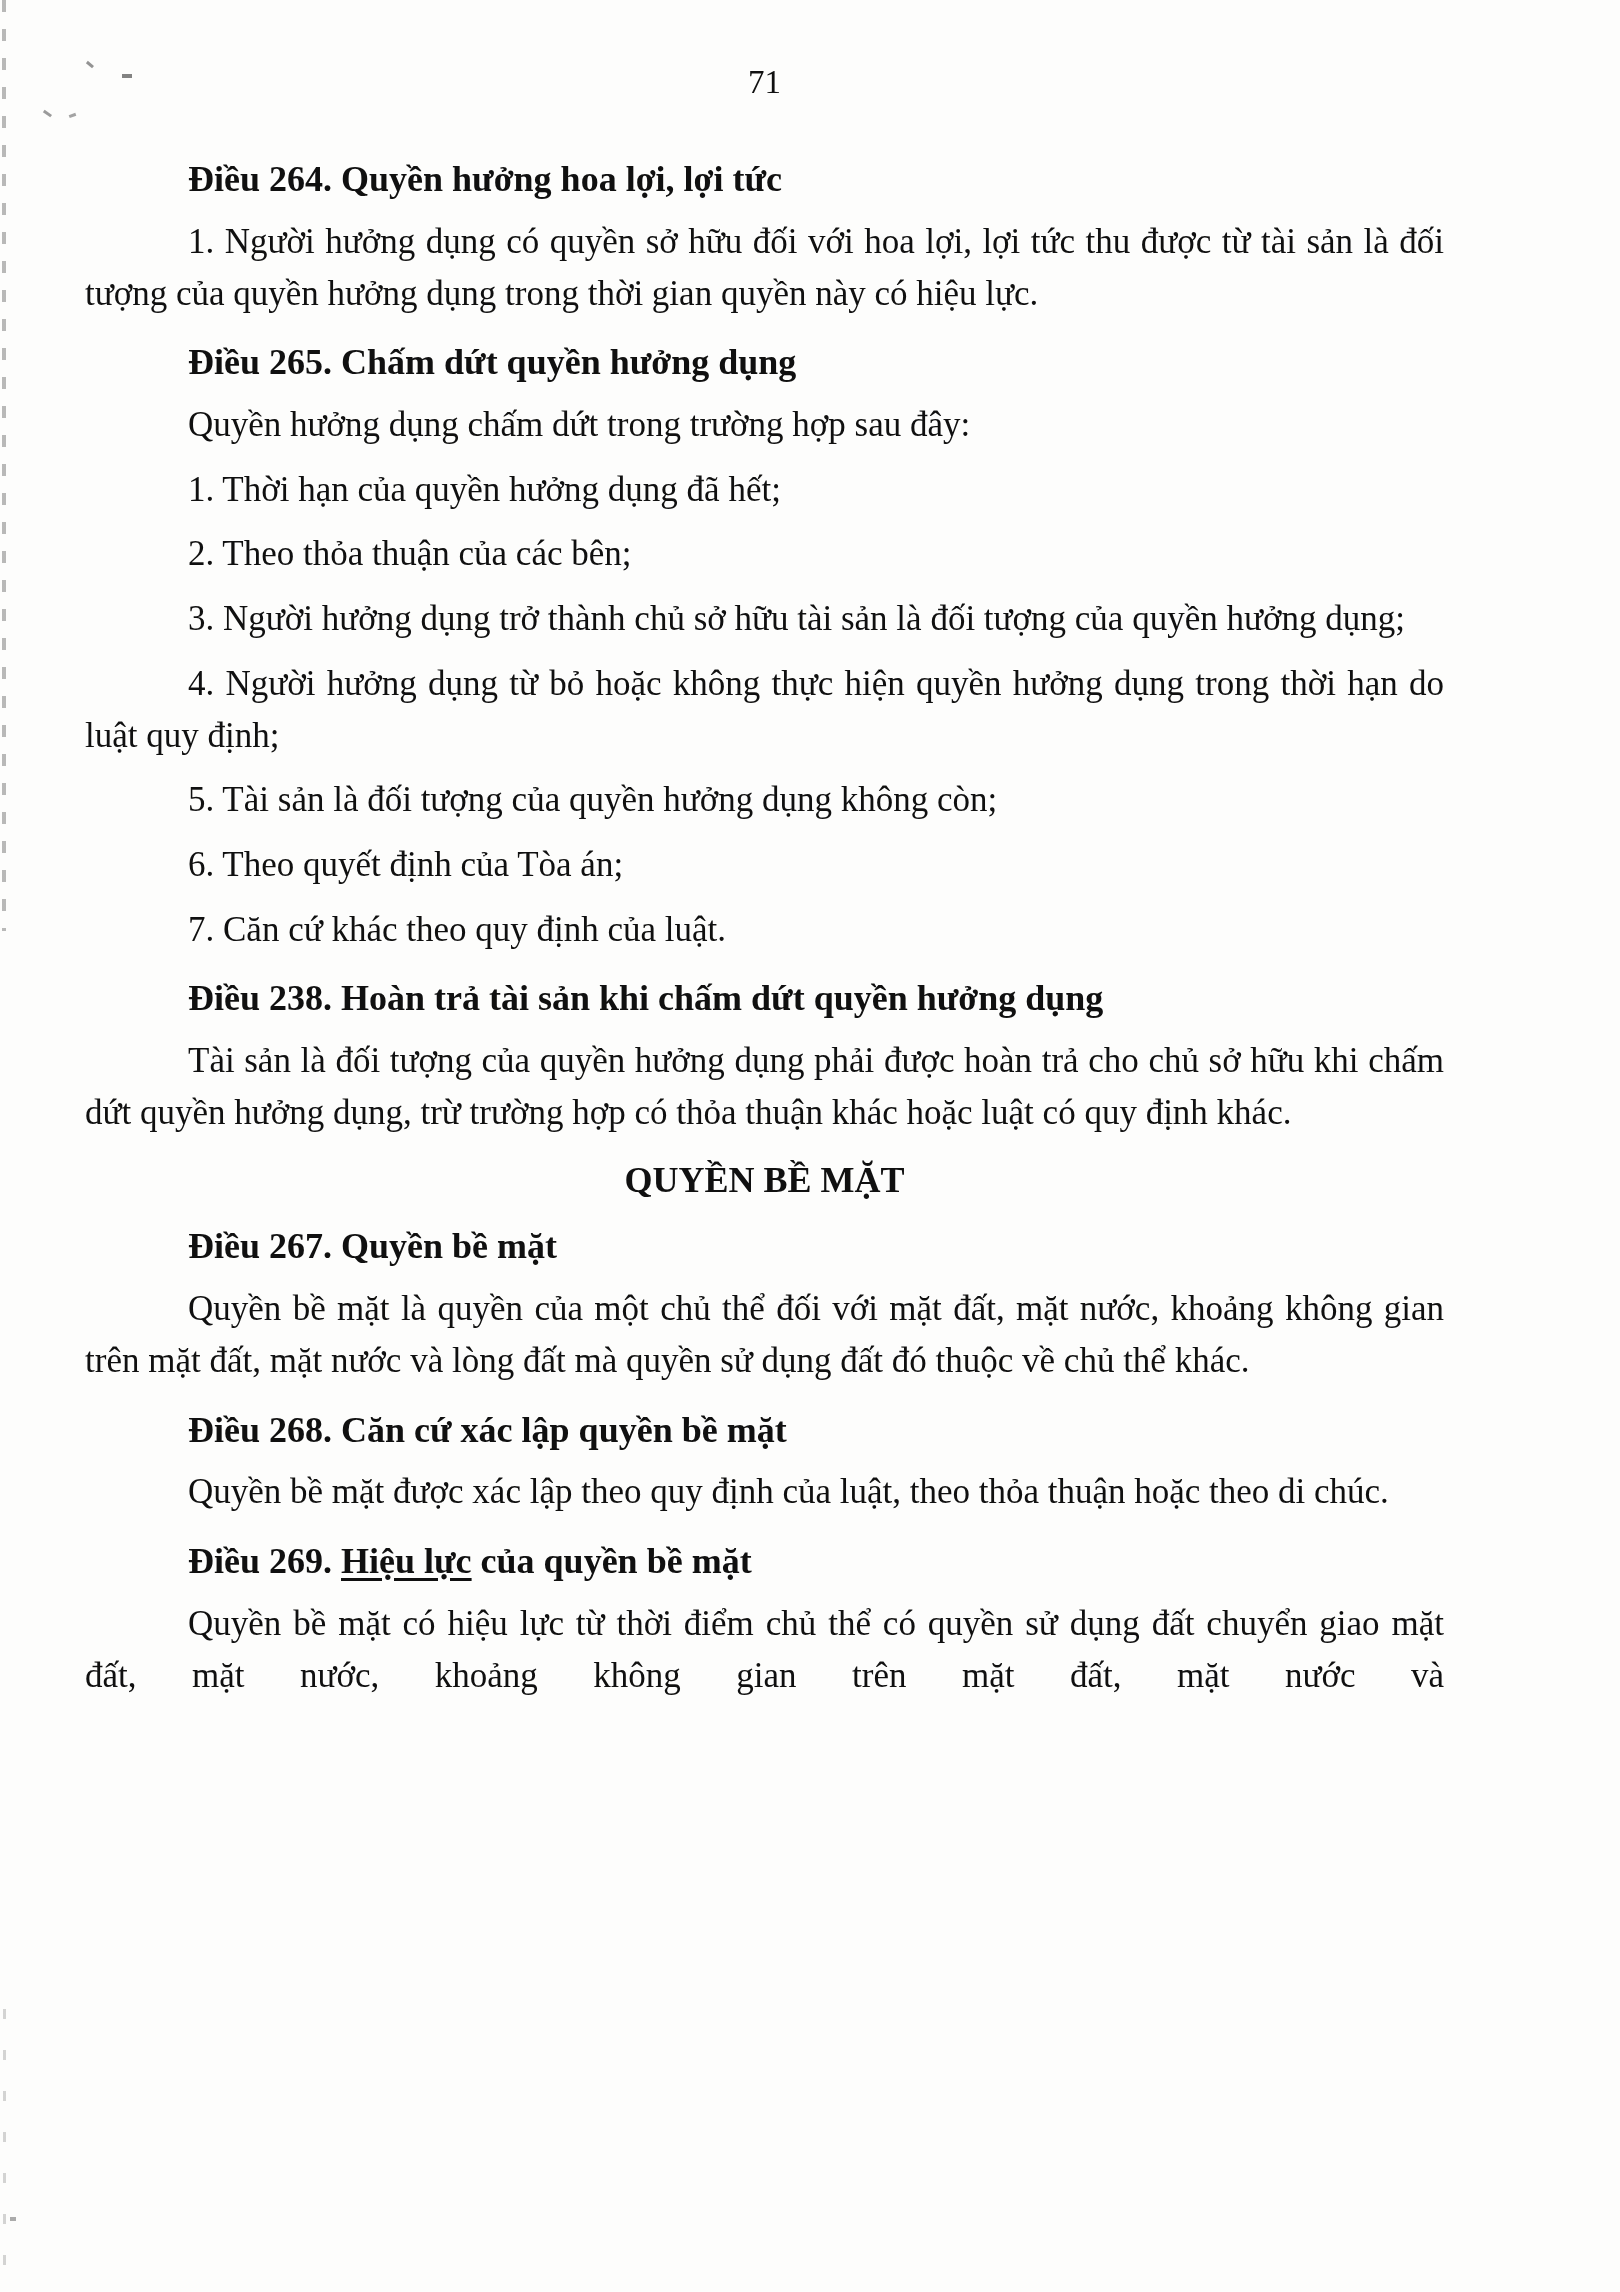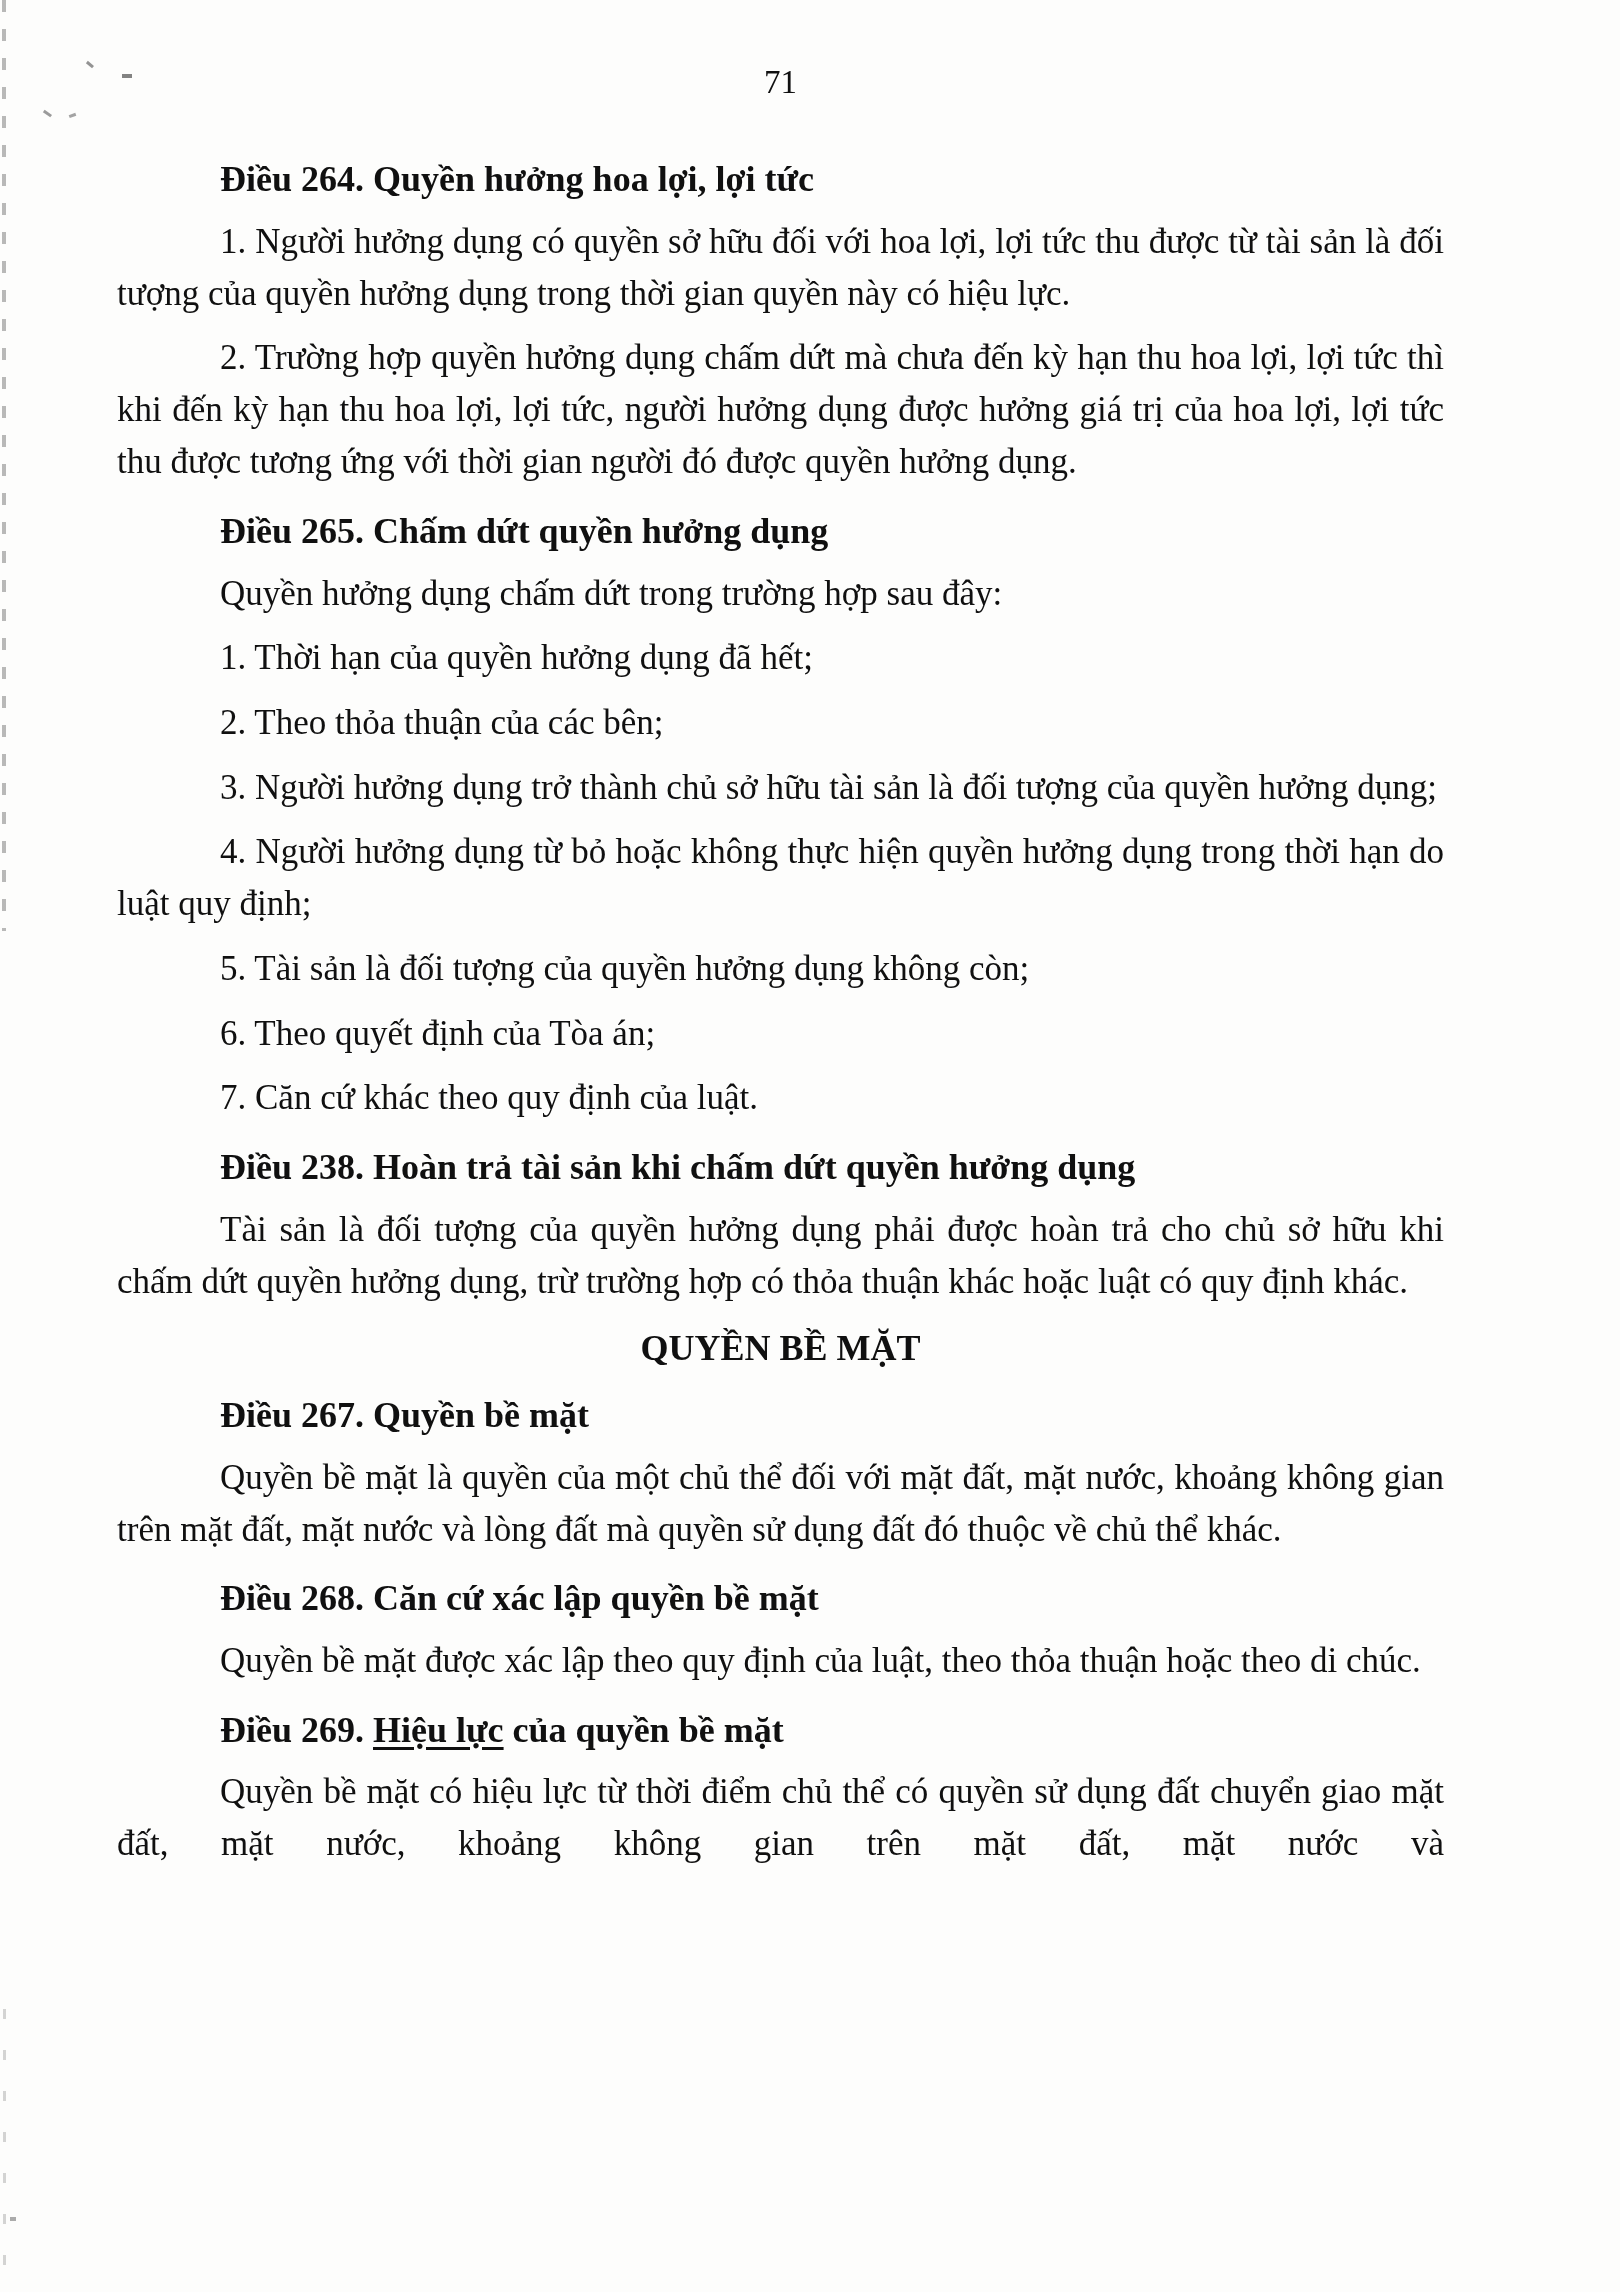--- a/index.html
+++ b/index.html
@@ -10,21 +10,21 @@
   .page {
     position: relative;
     width: 1620px;
     height: 2293px;
     background: #fdfdfc;
     color: #101010;
     font-family: "Liberation Serif", "DejaVu Serif", serif;
     overflow: hidden;
   }
   .content {
-    padding: 63px 176px 0 117px;
+    padding: 63px 176px 0 85px;
   }
   .page-number {
     text-align: center;
     font-size: 33px;
     line-height: 39px;
   }
   p { margin: 0; }
   .h {
     font-weight: bold;
     font-size: 36px;
@@ -108,21 +108,20 @@
   <span class="artifact mark-tick-a"></span>
   <span class="artifact mark-tick-b"></span>
   <span class="artifact mark-bottom"></span>
 
   <div class="content">
 
     <div class="page-number">71</div>
 
     <p class="h h-first">Điều 264. Quyền hưởng hoa lợi, lợi tức</p>
     <p class="b">1. Người hưởng dụng có quyền sở hữu đối với hoa lợi, lợi tức thu được từ tài sản là đối tượng của quyền hưởng dụng trong thời gian quyền này có hiệu lực.</p>
-    <p class="b">2. Trường hợp quyền hưởng dụng chấm dứt mà chưa đến kỳ hạn thu hoa lợi, lợi tức thì khi đến kỳ hạn thu hoa lợi, lợi tức, người hưởng dụng được hưởng giá trị của hoa lợi, lợi tức thu được tương ứng với thời gian người đó được quyền hưởng dụng.</p>
 
     <p class="h">Điều 265. Chấm dứt quyền hưởng dụng</p>
     <p class="b">Quyền hưởng dụng chấm dứt trong trường hợp sau đây:</p>
     <p class="b">1. Thời hạn của quyền hưởng dụng đã hết;</p>
     <p class="b">2. Theo thỏa thuận của các bên;</p>
     <p class="b">3. Người hưởng dụng trở thành chủ sở hữu tài sản là đối tượng của quyền hưởng dụng;</p>
     <p class="b">4. Người hưởng dụng từ bỏ hoặc không thực hiện quyền hưởng dụng trong thời hạn do luật quy định;</p>
     <p class="b">5. Tài sản là đối tượng của quyền hưởng dụng không còn;</p>
     <p class="b">6. Theo quyết định của Tòa án;</p>
     <p class="b">7. Căn cứ khác theo quy định của luật.</p>

